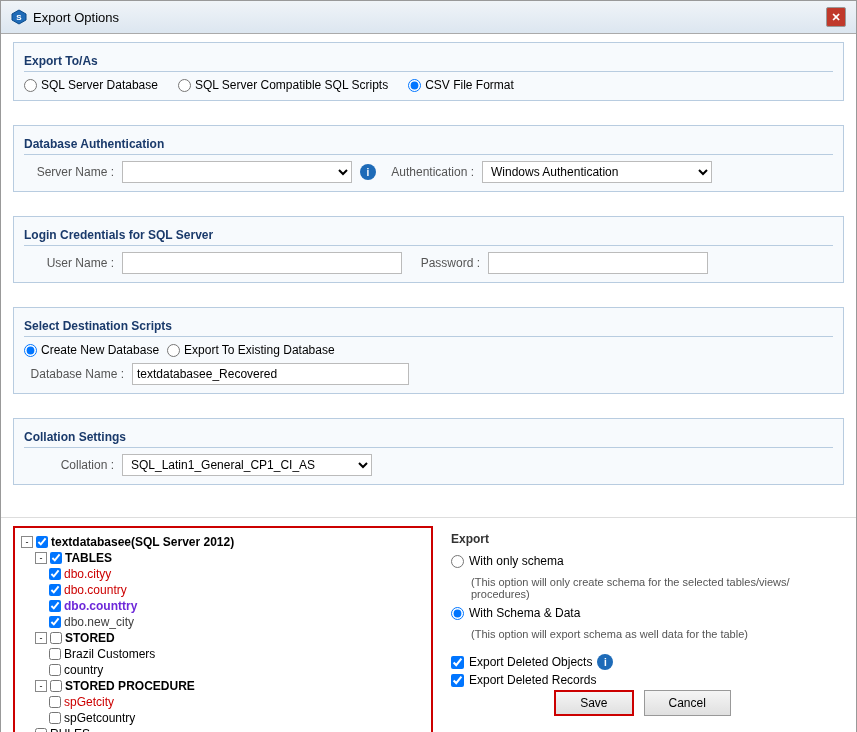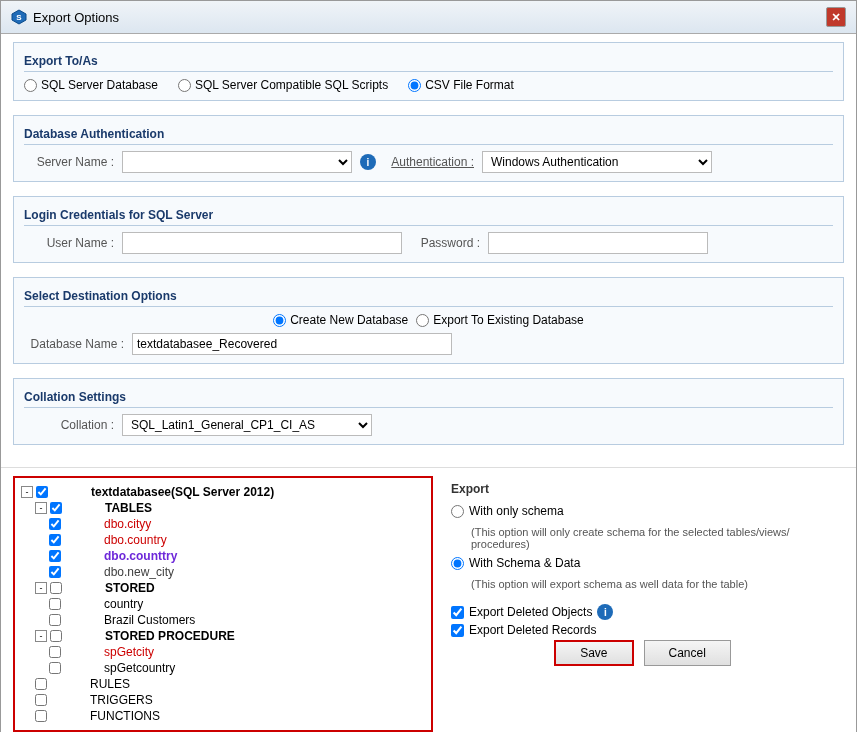--- a/index.html
+++ b/index.html
@@ -4,56 +4,56 @@
   <style>
     * { box-sizing: border-box; margin: 0; padding: 0; }
     body { font-family: 'Segoe UI', Arial, sans-serif; font-size: 12px; background: #f0f0f0; display: flex; justify-content: center; align-items: center; min-height: 100vh; }
     .dialog { background: #fff; border: 1px solid #999; box-shadow: 3px 3px 10px rgba(0,0,0,0.3); width: 857px; min-height: 732px; display: flex; flex-direction: column; }
     .title-bar { background: linear-gradient(to bottom, #f0f4f8, #dce6f0); padding: 6px 10px; display: flex; align-items: center; justify-content: space-between; border-bottom: 1px solid #aaa; }
     .title-bar-left { display: flex; align-items: center; gap: 6px; }
     .title-icon { width: 16px; height: 16px; }
     .title-text { font-size: 13px; font-weight: normal; color: #000; }
     .close-btn { width: 20px; height: 20px; background: #c0392b; border: 1px solid #999; border-radius: 2px; cursor: pointer; display: flex; align-items: center; justify-content: center; font-size: 11px; color: #fff; font-weight: bold; }
     .dialog-body { padding: 8px 12px; flex: 1; }
-    .section { margin-bottom: 14px; }
+    .section { margin-bottom: 24px; }
     .section-box { border: 1px solid #b8cce0; background: #f7fafd; padding: 8px 10px; }
     .row { display: flex; align-items: center; gap: 8px; margin-bottom: 4px; }
     .row:last-child { margin-bottom: 0; }
     .radio-group { display: flex; align-items: center; gap: 20px; }
     .radio-item { display: flex; align-items: center; gap: 4px; cursor: pointer; }
     .radio-item input[type=radio] { margin: 0; }
     .form-label { color: #555; min-width: 90px; text-align: right; }
     .form-input { border: 1px solid #bbb; background: #fff; padding: 2px 4px; height: 22px; font-size: 12px; }
     .form-select { border: 1px solid #bbb; background: #fff; padding: 2px 4px; height: 22px; font-size: 12px; cursor: pointer; }
     .form-select-wide { width: 230px; }
     .info-icon { width: 16px; height: 16px; background: #1e6bb8; border-radius: 50%; color: #fff; display: flex; align-items: center; justify-content: center; font-size: 10px; font-weight: bold; cursor: pointer; flex-shrink: 0; }
     .section-title { font-size: 12px; font-weight: bold; color: #1a3a6b; padding: 3px 0; border-bottom: 1px solid #b8cce0; margin-bottom: 6px; }
     .bottom-area { display: flex; gap: 8px; padding: 8px 12px; border-top: 1px solid #ddd; }
     .tree-panel { border: 2px solid #cc0000; background: #fff; width: 420px; padding: 6px; overflow-y: auto; min-height: 250px; max-height: 270px; }
     .export-panel { flex: 1; padding: 6px 10px; }
     .export-title { font-size: 12px; font-weight: bold; color: #333; margin-bottom: 8px; }
     .tree-item { display: flex; align-items: center; gap: 3px; padding: 1px 0; cursor: pointer; }
     .tree-item input[type=checkbox] { margin: 0; width: 12px; height: 12px; }
-    .tree-item-label { font-size: 12px; margin-left: 40px; }
+    .tree-item-label { font-size: 12px; }
     .tree-item-label.bold { font-weight: bold; }
     .tree-item-label.red { color: #cc0000; }
     .tree-item-label.blue { color: #404040; }
     .tree-item-label.red-bold { color: #6d28d9; font-weight: bold; }
     .tree-indent1 { margin-left: 14px; }
     .tree-indent2 { margin-left: 28px; }
     .tree-expander { width: 12px; height: 12px; border: 1px solid #888; display: inline-flex; align-items: center; justify-content: center; font-size: 9px; cursor: pointer; background: #fff; flex-shrink: 0; }
     .export-option { display: flex; align-items: flex-start; gap: 6px; margin-bottom: 8px; }
     .export-option-desc { font-size: 11px; color: #555; margin-left: 20px; margin-bottom: 6px; }
     .checkbox-row { display: flex; align-items: center; gap: 5px; margin-bottom: 3px; }
     .checkbox-row input[type=checkbox] { margin: 0; }
     .footer-btns { display: flex; justify-content: center; gap: 10px; }
     .btn { padding: 4px 24px; font-size: 12px; border: 1px solid #999; background: linear-gradient(to bottom, #f5f5f5, #e0e0e0); cursor: pointer; min-width: 70px; }
     .btn-save { border: 2px solid #cc0000; }
     .collation-select { width: 250px; }
-    .db-name-input { width: 320px; }
+    .db-name-input { width: 277px; }
   </style>
 </head>
 <body>
 
 <div class="dialog">
 
   <div class="title-bar">
     <div class="title-bar-left">
       <svg class="title-icon" viewBox="0 0 16 16">
         <polygon points="8,1 15,5 15,11 8,15 1,11 1,5" fill="#1e6bb8" stroke="#0a4a8a" stroke-width="1"></polygon>
@@ -88,21 +88,21 @@
 
     <div class="section">
       <div class="section-box">
         <div class="section-title">Database Authentication</div>
         <div class="row">
           <span class="form-label">Server Name :</span>
           <select class="form-select form-select-wide">
             <option></option>
           </select>
           <div class="info-icon">i</div>
-          <span class="form-label" style="min-width:90px;text-align:right;text-decoration:underline;">Authentication :</span>
+          <span class="form-label" style="min-width:90px;text-align:right;">Authentication :</span>
           <select class="form-select" style="width:230px;">
             <option>Windows Authentication</option>
           </select>
         </div>
       </div>
     </div>
 
     <div class="section">
       <div class="section-box">
         <div class="section-title">Login Credentials for SQL Server</div>
@@ -110,22 +110,22 @@
           <span class="form-label">User Name :</span>
           <input type="text" class="form-input" style="width: 280px;">
           <span class="form-label" style="min-width:70px;text-align:right;">Password :</span>
           <input type="password" class="form-input" style="width: 220px;">
         </div>
       </div>
     </div>
 
     <div class="section">
       <div class="section-box">
-        <div class="section-title">Select Destination Options</div>
-        <div class="row" style="justify-content:center;">
+        <div class="section-title">Select Destination Scripts</div>
+        <div class="row" style="justify-content:flex-start;">
           <label class="radio-item">
             <input type="radio" name="dest" checked="" style="">
             <span>Create New Database</span>
           </label>
           <label class="radio-item">
             <input type="radio" name="dest" style="">
             <span>Export To Existing Database</span>
           </label>
         </div>
         <div class="row" style="margin-top:6px;">
@@ -181,25 +181,25 @@
         <span class="tree-item-label blue">dbo.new_city</span>
       </div>
 
       <div class="tree-item tree-indent1">
         <span class="tree-expander">-</span>
         <input type="checkbox" style="">
         <span class="tree-item-label bold">STORED</span>
       </div>
       <div class="tree-item tree-indent2">
         <input type="checkbox" style="">
+        <span class="tree-item-label">Brazil Customers</span>
+      </div>
+      <div class="tree-item tree-indent2">
+        <input type="checkbox" style="">
         <span class="tree-item-label">country</span>
-      </div>
-      <div class="tree-item tree-indent2">
-        <input type="checkbox" style="">
-        <span class="tree-item-label">Brazil Customers</span>
       </div>
 
       <div class="tree-item tree-indent1">
         <span class="tree-expander">-</span>
         <input type="checkbox" style="">
         <span class="tree-item-label bold">STORED PROCEDURE</span>
       </div>
       <div class="tree-item tree-indent2">
         <input type="checkbox" style="">
         <span class="tree-item-label red">spGetcity</span>

